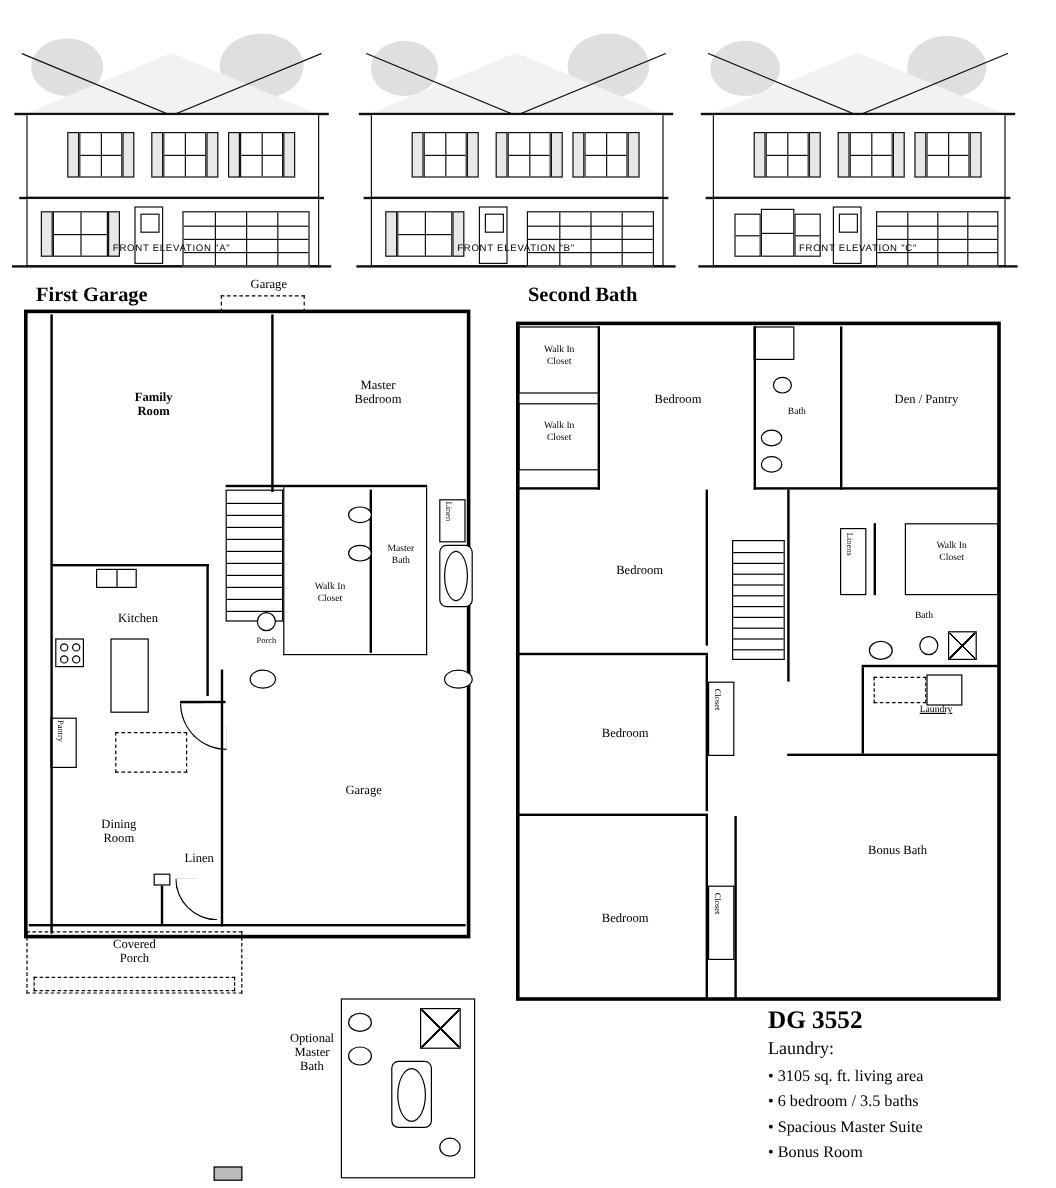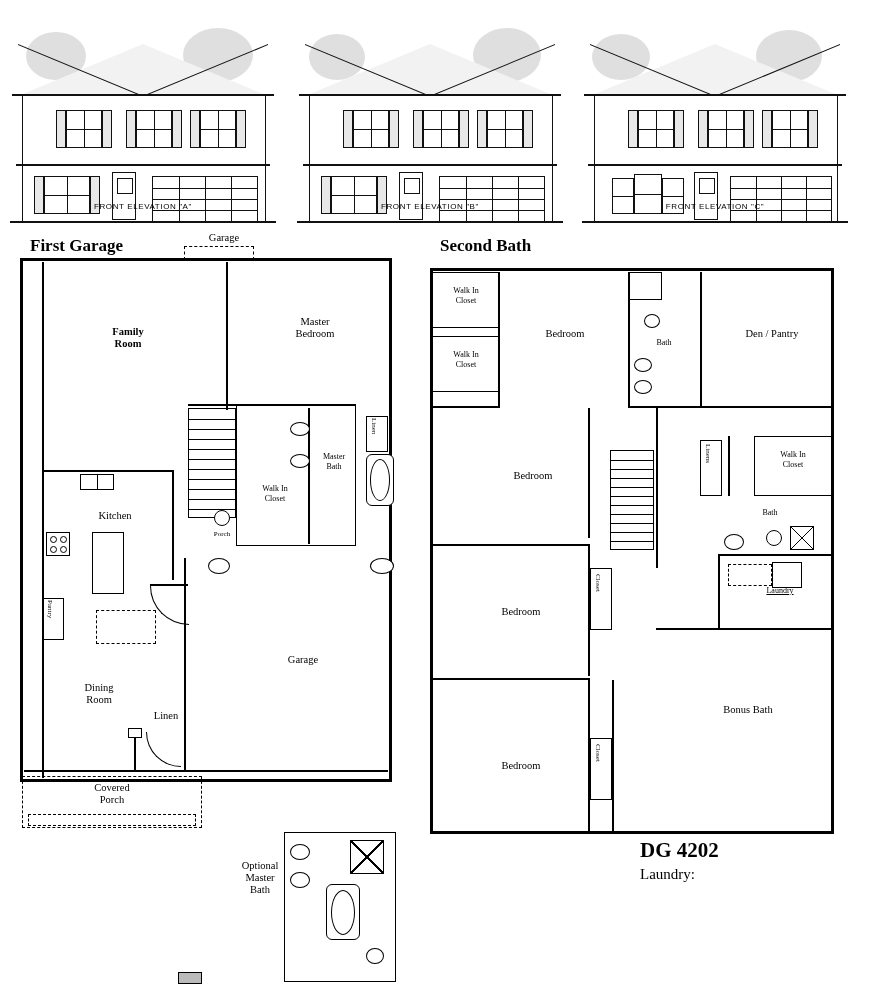--- a/index.html
+++ b/index.html
@@ -420,16 +420,22 @@
         linear-gradient(to bottom right, transparent 48%, #000 48%, #000 52%, transparent 52%);"></div>
     </div>
     <div class="fix" style="left:48px;top:56px;width:34px;height:56px;border-radius:6px;">
       <div class="fix oval" style="left:4px;top:5px;width:24px;height:45px;"></div>
     </div>
     <div class="fix oval" style="left:88px;top:120px;width:18px;height:16px;"></div>
     <div class="lbl" style="left:-68px;top:32px;width:100px;">Optional<br>Master<br>Bath</div>
   </div>
   <div class="fix" style="left:178px;top:972px;width:24px;height:12px;background:#bbb;"></div>
 
-  <div class="plan-name" style="left:640px;top:838px;">DG 4202</div>
+  <div class="plan-name" style="left:640px;top:838px;">DG 3552</div>
   <div class="feat-h" style="left:640px;top:866px;">Laundry:</div>
+  <div class="feat-list" style="left:640px;top:886px;">
+    <div>• 3105 sq. ft. living area</div>
+    <div>• 6 bedroom / 3.5 baths</div>
+    <div>• Spacious Master Suite</div>
+    <div>• Bonus Room</div>
+  </div>
 
 </div>
 
 </body></html>

